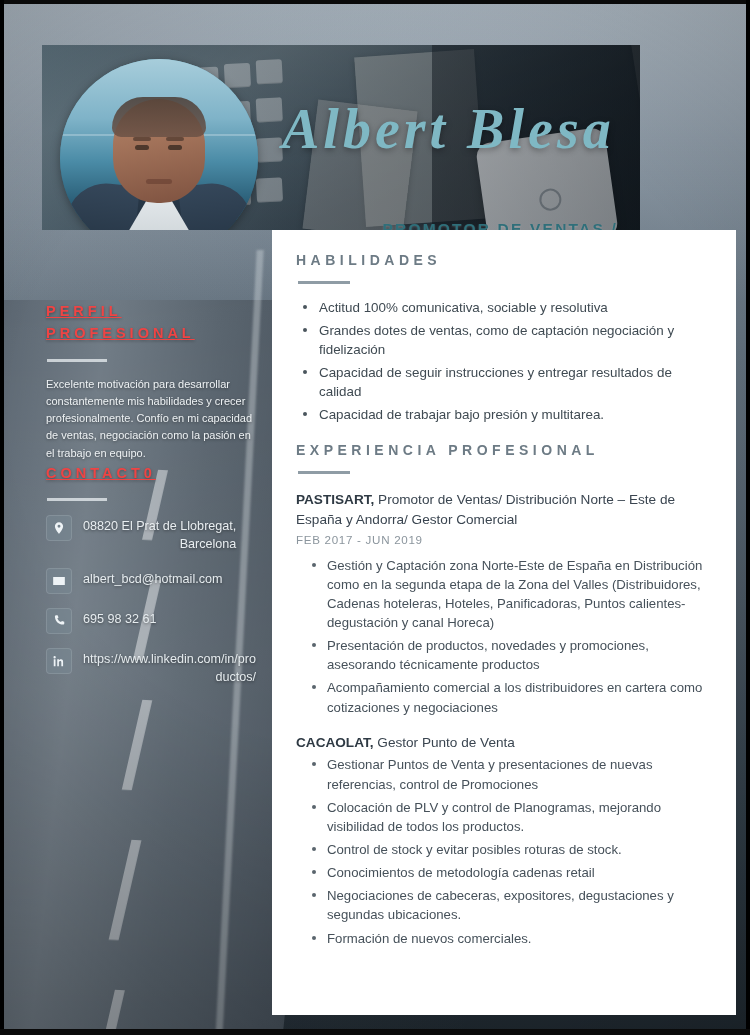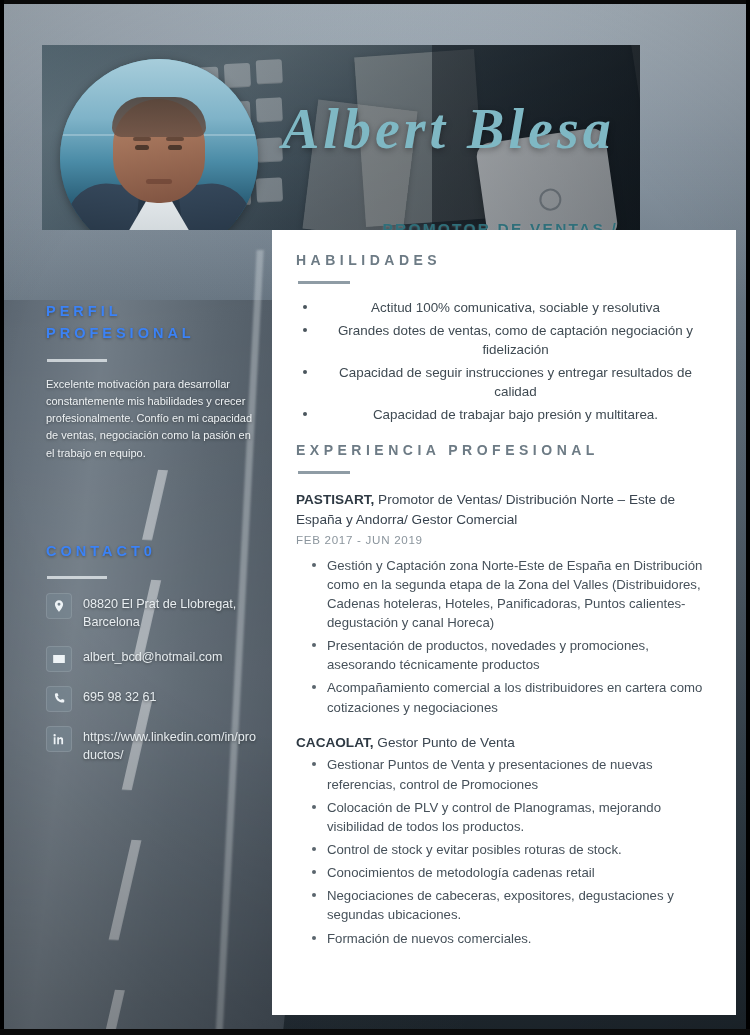--- a/index.html
+++ b/index.html
@@ -218,21 +218,20 @@
     margin: 13px 0 14px 2px;
   }
   ul.bullets { list-style: none; margin: 0 0 0 4px; }
   ul.bullets li {
     position: relative;
     padding-left: 19px;
     font-size: 13.4px;
     line-height: 1.42;
     color: #3f4a52;
     margin-bottom: 4px;
-    text-align: center;
   }
   ul.bullets li:before {
     content: "";
     position: absolute; left: 3px; top: 7px;
     width: 4px; height: 4px; border-radius: 50%;
     background: #4a555d;
   }
   .exp-block { margin-top: 16px; }
   .exp-head {
     font-size: 13.6px; line-height: 1.45; color: #3a4550;
@@ -256,33 +255,34 @@
     background: #5a656d;
   }
   .gap-lg { height: 14px; }
 
   
   .left-col {
     position: absolute; left: 46px; top: 300px; width: 210px;
   }
   .l-title {
     font-size: 14.5px; font-weight: bold; letter-spacing: 4px;
-    color: #3b82f6; line-height: 1.55; text-transform: uppercase;
+    color: #ef4444; line-height: 1.55; text-transform: uppercase;
     text-shadow: 0 1px 3px rgba(0,0,0,0.35);
+    text-decoration: underline;
   }
   .l-rule {
     width: 60px; height: 3px; background: rgba(235,240,243,0.75);
     margin: 14px 0 14px 1px;
   }
   .l-body {
     font-size: 11px; line-height: 1.56; color: #eef2f4;
     text-shadow: 0 1px 3px rgba(0,0,0,0.4);
   }
-  .contact-wrap { margin-top: 78px; }
-  .contact-list { margin-top: 4px; }
+  .contact-wrap { }
+  .contact-list { margin-top: 4px; text-align: right; }
   .c-row {
     display: flex; align-items: flex-start;
     margin-bottom: 14px;
   }
   .c-ico {
     flex: 0 0 26px; width: 26px; height: 26px; margin-right: 11px;
     border-radius: 4px;
     background: rgba(120,136,148,0.55);
     display: flex; align-items: center; justify-content: center;
     box-shadow: inset 0 0 0 1px rgba(255,255,255,0.12);

